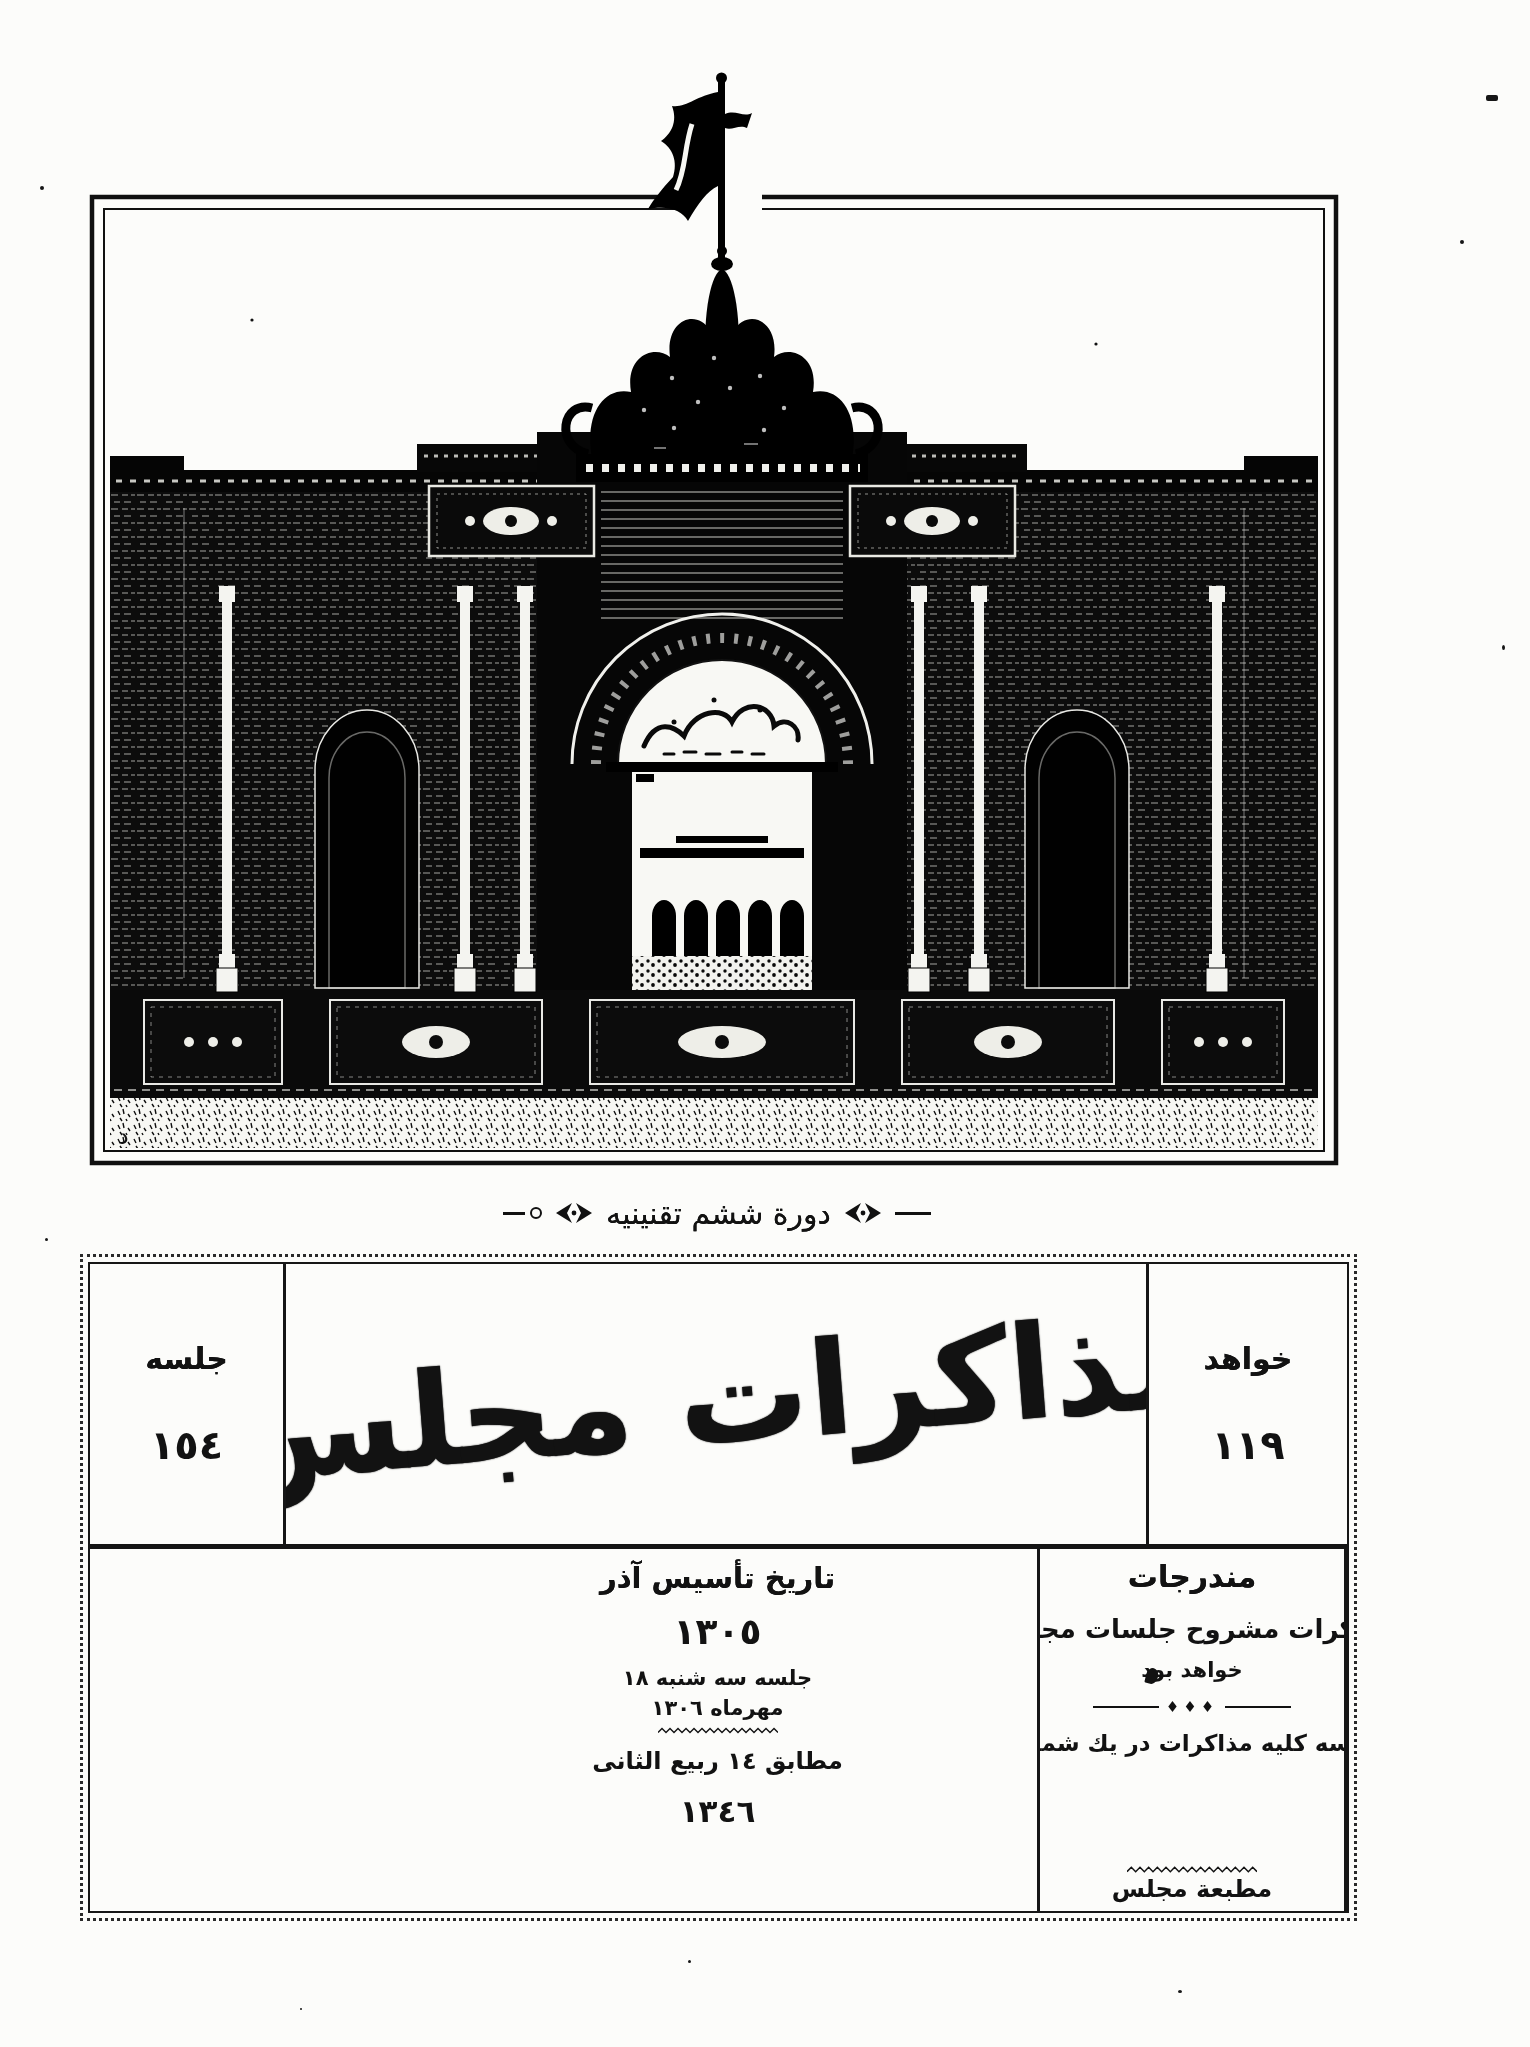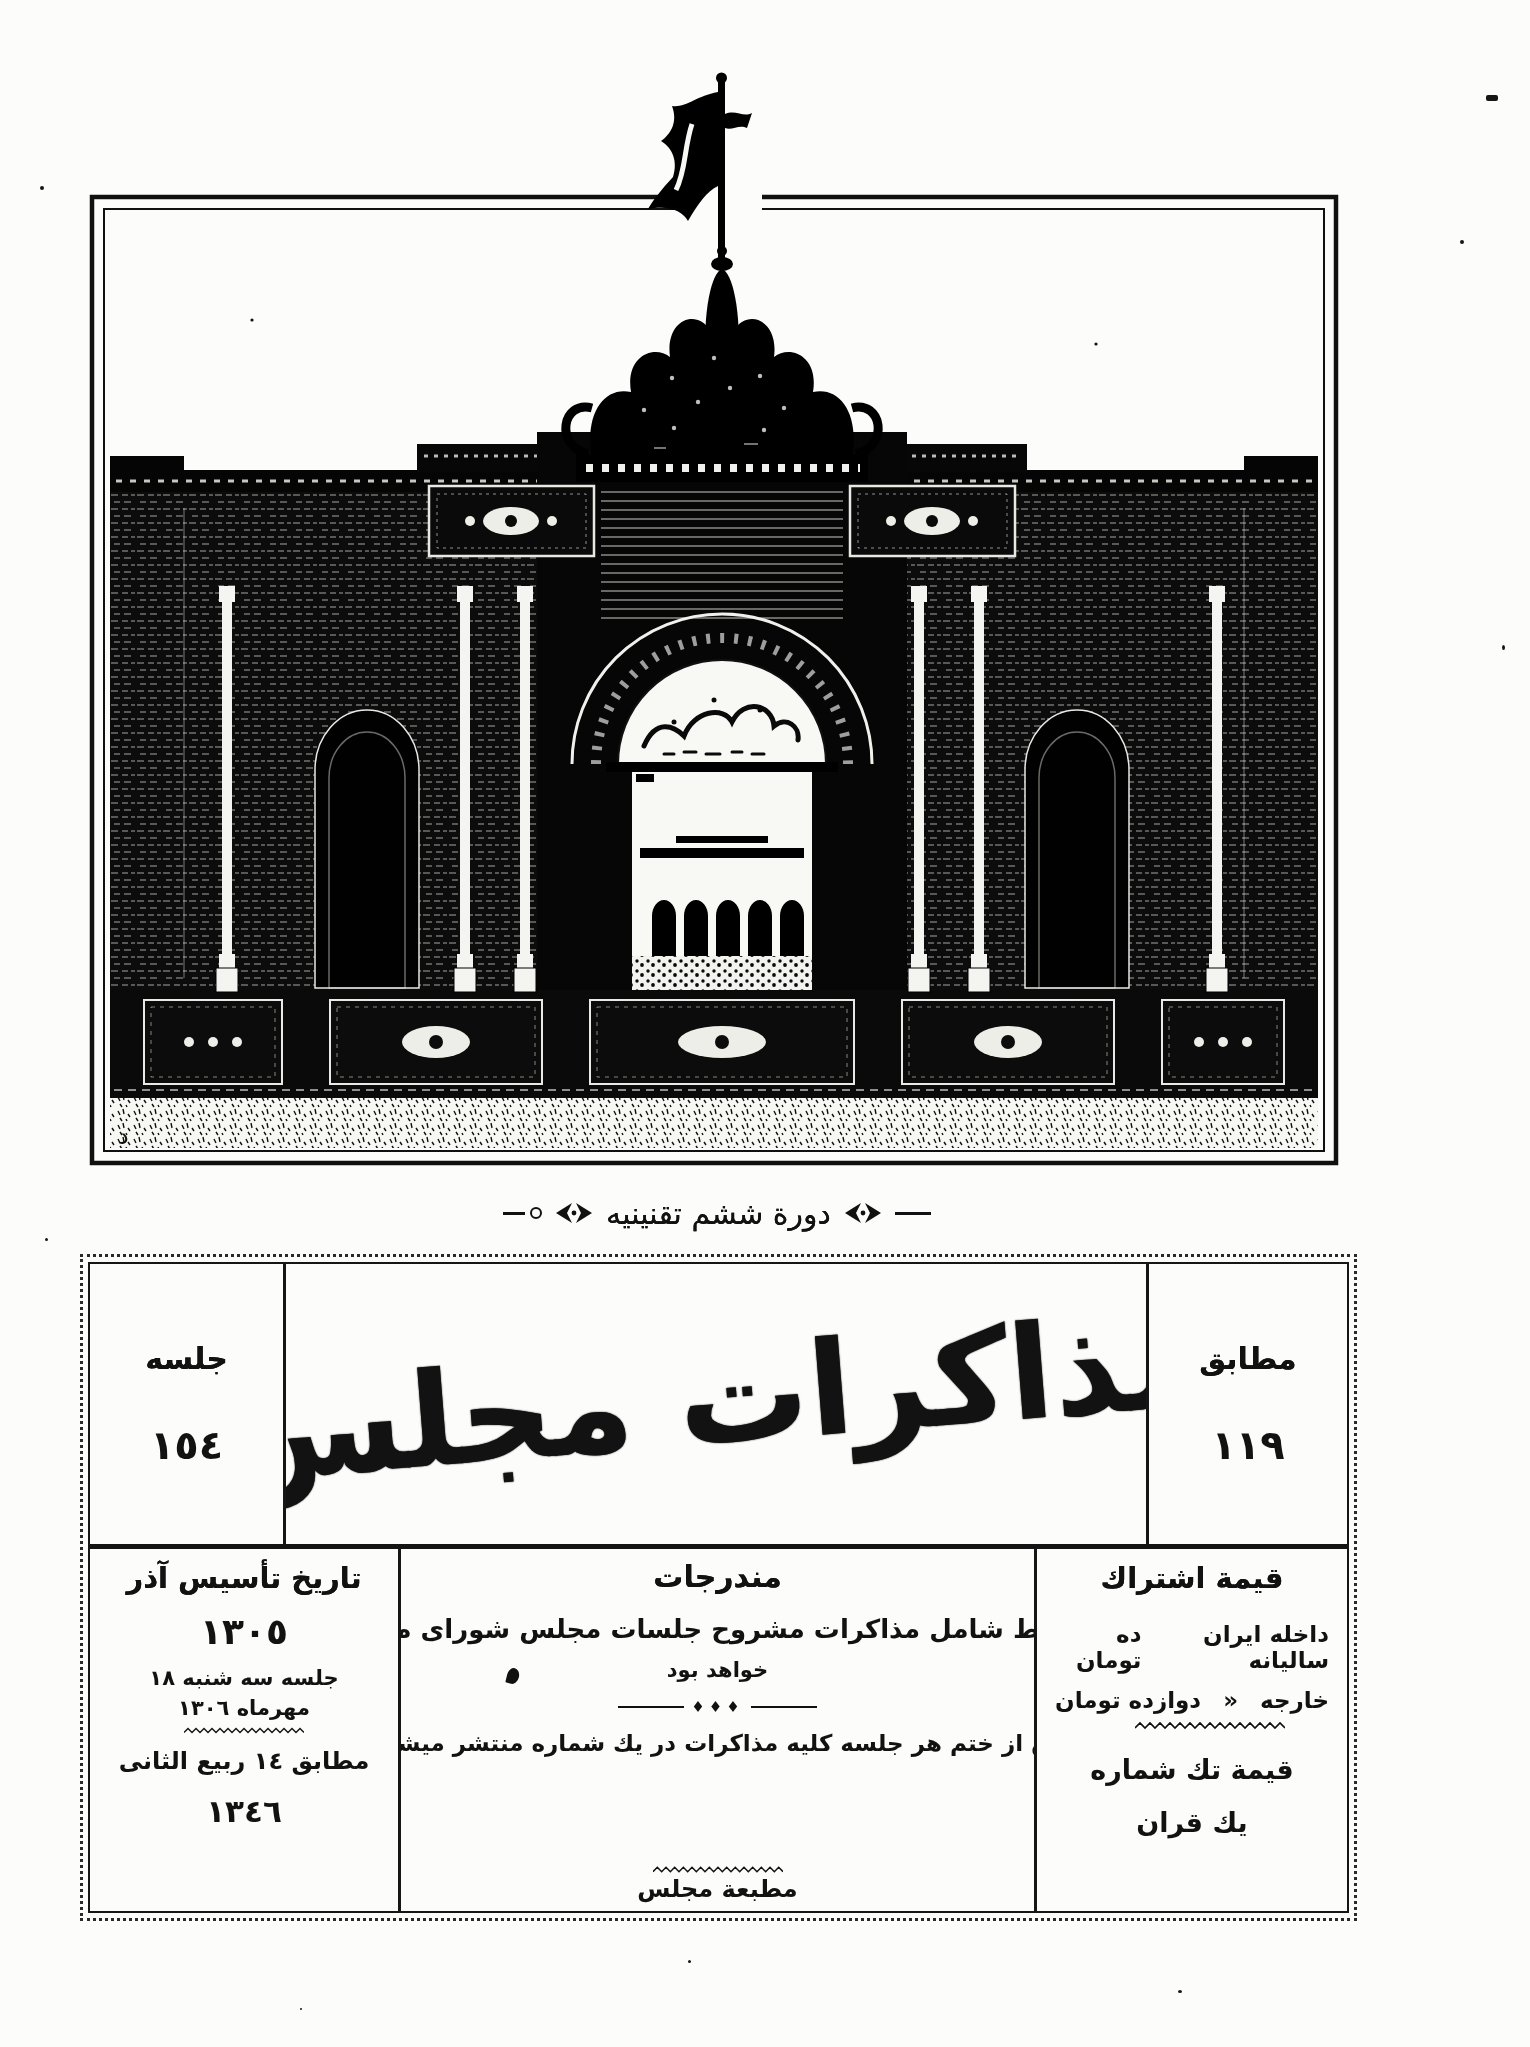--- a/index.html
+++ b/index.html
@@ -315,51 +315,34 @@
       <circle cx="20" cy="13" r="2.4" fill="#111"></circle>
     </svg>
     <span class="orn-dash long"></span>
   </div>
 
   <div class="masthead">
     <div class="box-inner">
 
       <div class="row1">
         <div class="cell side-cell">
-          <div class="lbl">مطابق</div>
+          <div class="lbl">خواهد</div>
           <div class="num">١١٩</div>
         </div>
         <div class="cell title-cell">
           <div class="big-title">مذاكرات مجلس</div>
         </div>
         <div class="cell side-cell">
           <div class="lbl">جلسه</div>
           <div class="num">١٥٤</div>
         </div>
       </div>
 
       <div class="row2">
 
-        <div class="cell subcell">
-          <div class="sub-heading">قيمة اشتراك</div>
-          <div class="srow">
-            <span>داخله ايران ساليانه</span>
-            <span>ده تومان</span>
-          </div>
-          <div class="srow">
-            <span>خارجه</span>
-            <span>«</span>
-            <span>دوازده تومان</span>
-          </div>
-          <svg class="zz sub-zz" width="150" height="9" viewBox="0 0 150 9">
-            <path d="M0,7 L5,2 L10,7 L15,2 L20,7 L25,2 L30,7 L35,2 L40,7 L45,2 L50,7 L55,2 L60,7 L65,2 L70,7 L75,2 L80,7 L85,2 L90,7 L95,2 L100,7 L105,2 L110,7 L115,2 L120,7 L125,2 L130,7 L135,2 L140,7 L145,2 L150,7" fill="none" stroke="#111" stroke-width="1.7"></path>
-          </svg>
-          <div class="single-lbl">قيمة تك شماره</div>
-          <div class="single-price">يك قران</div>
-        </div>
 
         <div class="cell contents-cell">
           <div class="c-heading">مندرجات</div>
           <div class="c-line1">فقط شامل مذاكرات مشروح جلسات مجلس شوراى ملى</div>
           <div class="c-line2-wrap">
             <span class="c-line2">خواهد بود</span>
             <span class="blob"></span>
           </div>
           <div class="dia-div">
             <span class="dia-line"></span>

